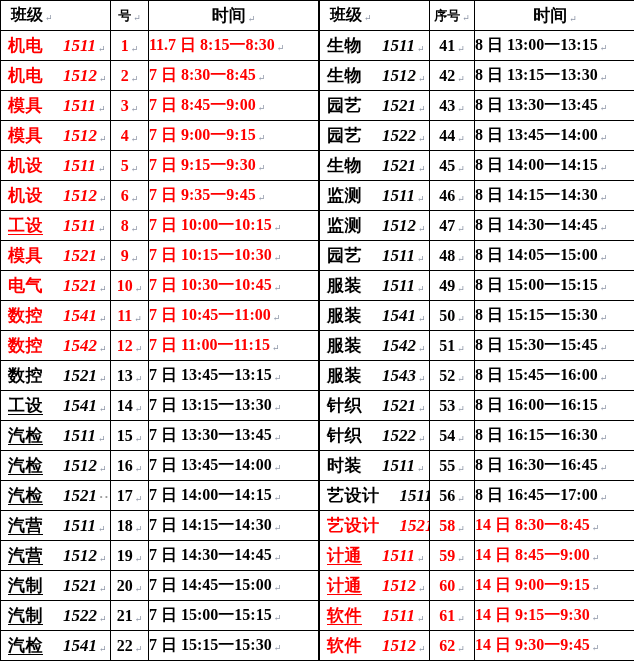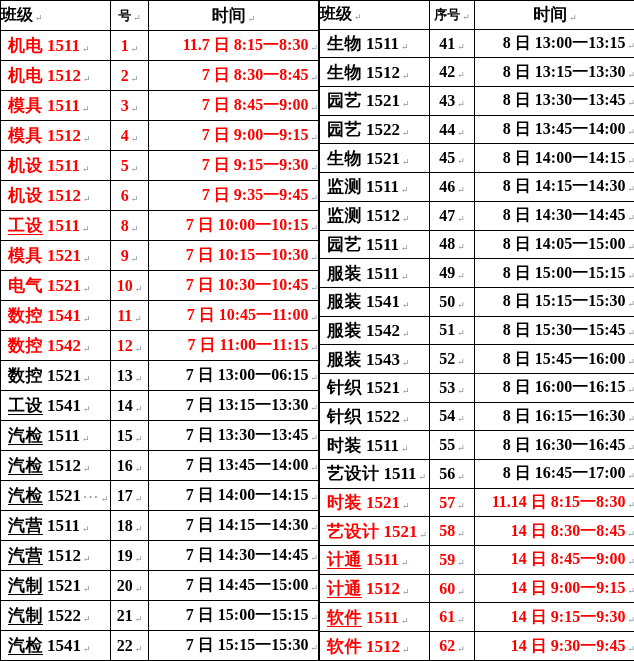--- a/index.html
+++ b/index.html
@@ -5,34 +5,34 @@
   html,body{margin:0;padding:0;background:#fff;}
   body{width:634px;height:661px;overflow:hidden;
        font-family:"Liberation Serif","DejaVu Serif",serif;}
   .doc{display:flex;width:634px;height:661px;}
   table{border-collapse:collapse;table-layout:fixed;height:661px;}
   table.left{width:318px;}
   table.right{width:316px;}
   td,th{border:1px solid #000;padding:0;overflow:hidden;white-space:nowrap;
         font-weight:bold;vertical-align:middle;}
   th{background:#fff;color:#000;}
-  th.h-class{text-align:left;font-size:16px;}
+  th.h-class{text-align:left;padding-left:10px;font-size:16px;}
   th.h-no{text-align:center;font-size:13px;}
   th.h-time{font-size:17px;}
   td.c-class{text-align:left;padding-left:7px;font-size:17px;}
   td.c-no{text-align:center;font-size:16px;}
-  td.c-time{text-align:right;font-size:16px;}
+  td.c-time{text-align:left;font-size:16px;}
   tr{height:28px;}
   tr.red td{color:#FF0000;}
   tr td{color:#000;}
   .cn{letter-spacing:0.5px;}
   .sq{text-decoration-line:underline;text-decoration-style:wavy;
       text-decoration-color:#00A000;text-decoration-thickness:1px;
       text-underline-offset:3px;text-decoration:underline;}
-  .num{margin-left:4px;}
+  .num{margin-left:20px;font-style:italic;}
   .pmark{color:#8f97a8;font-size:9px;font-weight:normal;margin-left:2px;
          vertical-align:-1px;display:inline-block;}
   .dots{color:#9a9a9a;font-size:13px;letter-spacing:1px;margin-left:2px;}
 </style>
 </head>
 <body>
 
 <div class="doc">
   <table class="left">
     <colgroup>
@@ -97,21 +97,21 @@
           <td class="c-time"><span>7 日 10:45一11:00</span><span class="pmark">↵</span></td>
         </tr>
         <tr class="red">
           <td class="c-class"><span class="cn">数控</span><span class="num">1542</span><span class="pmark">↵</span></td>
           <td class="c-no"><span>12</span><span class="pmark">↵</span></td>
           <td class="c-time"><span>7 日 11:00一11:15</span><span class="pmark">↵</span></td>
         </tr>
         <tr class="">
           <td class="c-class"><span class="cn">数控</span><span class="num">1521</span><span class="pmark">↵</span></td>
           <td class="c-no"><span>13</span><span class="pmark">↵</span></td>
-          <td class="c-time"><span>7 日 13:00一06:15</span><span class="pmark">↵</span></td>
+          <td class="c-time"><span>7 日 13:45一13:15</span><span class="pmark">↵</span></td>
         </tr>
         <tr class="">
           <td class="c-class"><span class="cn sq">工设</span><span class="num">1541</span><span class="pmark">↵</span></td>
           <td class="c-no"><span>14</span><span class="pmark">↵</span></td>
           <td class="c-time"><span>7 日 13:15一13:30</span><span class="pmark">↵</span></td>
         </tr>
         <tr class="">
           <td class="c-class"><span class="cn sq">汽检</span><span class="num">1511</span><span class="pmark">↵</span></td>
           <td class="c-no"><span>15</span><span class="pmark">↵</span></td>
           <td class="c-time"><span>7 日 13:30一13:45</span><span class="pmark">↵</span></td>
@@ -239,25 +239,20 @@
           <td class="c-class"><span class="cn">时装</span><span class="num">1511</span><span class="pmark">↵</span></td>
           <td class="c-no"><span>55</span><span class="pmark">↵</span></td>
           <td class="c-time"><span>8 日 16:30一16:45</span><span class="pmark">↵</span></td>
         </tr>
         <tr class="">
           <td class="c-class"><span class="cn">艺设计</span><span class="num">1511</span><span class="pmark">↵</span></td>
           <td class="c-no"><span>56</span><span class="pmark">↵</span></td>
           <td class="c-time"><span>8 日 16:45一17:00</span><span class="pmark">↵</span></td>
         </tr>
         <tr class="red">
-          <td class="c-class"><span class="cn">时装</span><span class="num">1521</span><span class="pmark">↵</span></td>
-          <td class="c-no"><span>57</span><span class="pmark">↵</span></td>
-          <td class="c-time"><span>11.14 日 8:15一8:30</span><span class="pmark">↵</span></td>
-        </tr>
-        <tr class="red">
           <td class="c-class"><span class="cn">艺设计</span><span class="num">1521</span><span class="pmark">↵</span></td>
           <td class="c-no"><span>58</span><span class="pmark">↵</span></td>
           <td class="c-time"><span>14 日 8:30一8:45</span><span class="pmark">↵</span></td>
         </tr>
         <tr class="red">
           <td class="c-class"><span class="cn sq">计通</span><span class="num">1511</span><span class="pmark">↵</span></td>
           <td class="c-no"><span>59</span><span class="pmark">↵</span></td>
           <td class="c-time"><span>14 日 8:45一9:00</span><span class="pmark">↵</span></td>
         </tr>
         <tr class="red">

